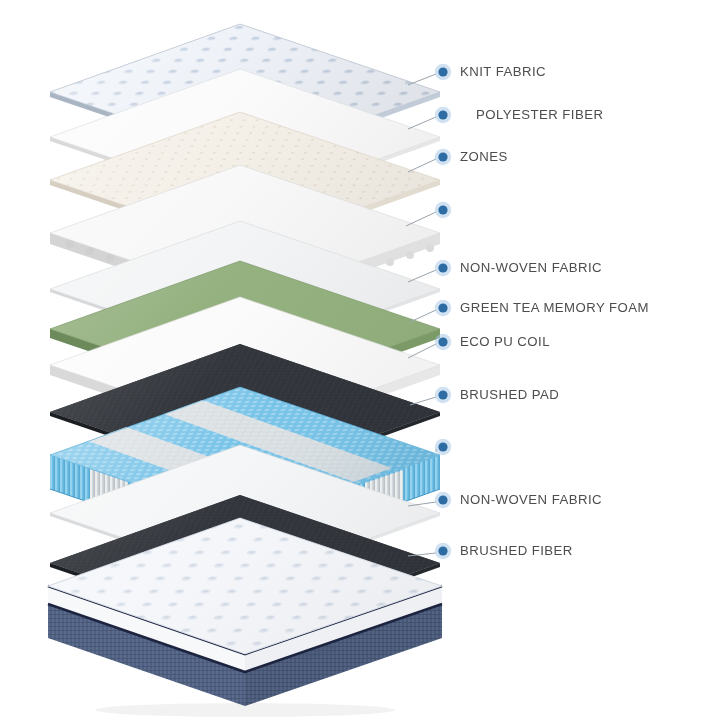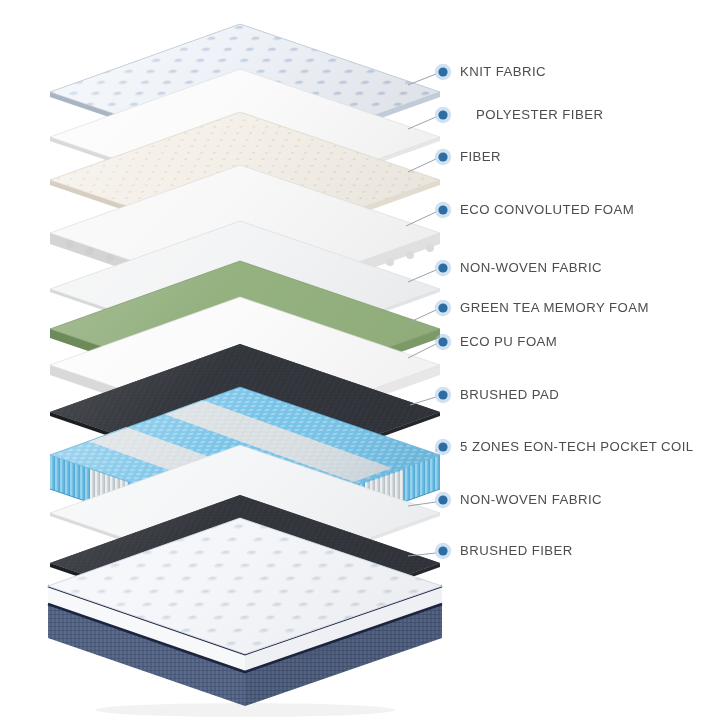--- a/index.html
+++ b/index.html
@@ -316,23 +316,21 @@
         </g>
       <g>
           <circle cx="443" cy="551" r="8.2" fill="#a9c9e6" opacity="0.55"></circle>
           <circle cx="443" cy="551" r="4.6" fill="#2e6ca4"></circle>
         </g>
     </g>
   </svg>
 
   <div class="label-text" style="left:460px; top:72px;">KNIT FABRIC</div>
   <div class="label-text" style="left:460px; top:115px;margin-left:16px;">POLYESTER FIBER</div>
-  <div class="label-text" style="left:460px; top:157px;">FIBER</div>
-  <div class="label-text" style="left:460px; top:210px;">ECO CONVOLUTED FOAM</div>
+  <div class="label-text" style="left:460px; top:157px;">ZONES</div>
   <div class="label-text" style="left:460px; top:268px;">NON-WOVEN FABRIC</div>
   <div class="label-text" style="left:460px; top:308px;">GREEN TEA MEMORY FOAM</div>
-  <div class="label-text" style="left:460px; top:342px;">ECO PU FOAM</div>
+  <div class="label-text" style="left:460px; top:342px;">ECO PU COIL</div>
   <div class="label-text" style="left:460px; top:395px;">BRUSHED PAD</div>
-  <div class="label-text" style="left:460px; top:447px;">5 ZONES EON-TECH POCKET COIL</div>
   <div class="label-text" style="left:460px; top:500px;">NON-WOVEN FABRIC</div>
   <div class="label-text" style="left:460px; top:551px;">BRUSHED FIBER</div>
 
 </div>
 
 </body></html>

